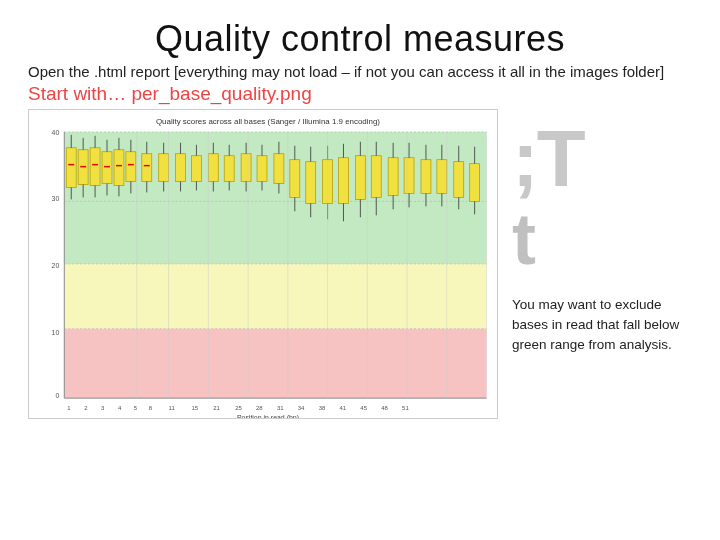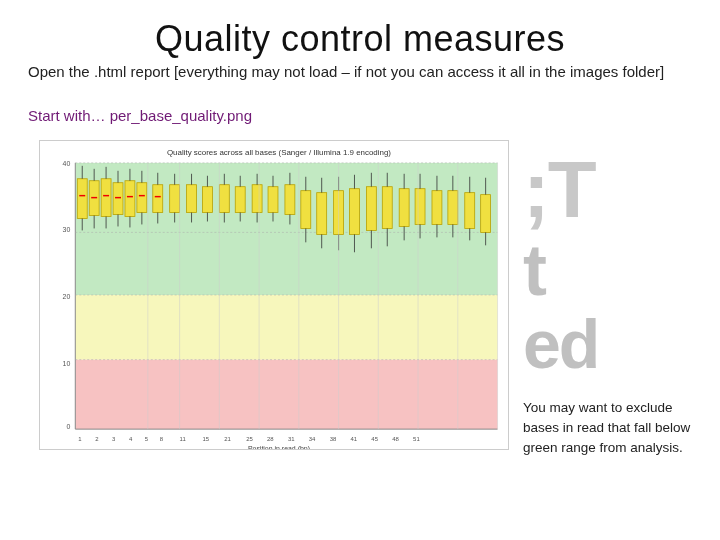--- a/index.html
+++ b/index.html
@@ -25,47 +25,46 @@
       font-weight: normal;
       text-align: center;
       color: #111;
       margin-bottom: 1px;
       letter-spacing: 0.5px;
     }
 
     .subtitle {
       font-size: 15px;
       color: #222;
-      margin-bottom: 24px;
+      margin-bottom: 0;
       line-height: 1.45;
     }
 
     .start-with {
-      font-size: 15px;
-      color: #701a75;
-      margin-bottom: 16px;
+      font-size: 19px;
+      color: #ef4444;
+      margin-bottom: 4px;
     }
 
     .main-area {
       display: flex;
       flex-direction: row;
       align-items: flex-start;
       gap: 14px;
       flex: 1;
     }
 
     .chart-container {
       width: 470px;
       height: 310px;
       flex-shrink: 0;
       position: relative;
       overflow: hidden;
       border: 1px solid #ccc;
       background: #fff;
-      margin-left: 11px;
     }
 
     
     .chart-inner {
       width: 100%;
       height: 100%;
     }
 
     .side-content {
       display: flex;
@@ -275,17 +274,16 @@
           <line x1="380" y1="22" x2="380" y2="290" stroke="#ccc" stroke-width="0.5"></line>
           <line x1="420" y1="22" x2="420" y2="290" stroke="#ccc" stroke-width="0.5"></line>
           <line x1="460" y1="22" x2="460" y2="290" stroke="#ccc" stroke-width="0.5"></line>
         </g>
       </svg>
     </div>
 
     <div class="side-content">
       <div class="big-letters">;T</div>
       <div class="big-letters" style="font-size:72px; color:#c0c0c0;">t</div>
-      <div class="big-letters" style="font-size:68px; color:#c0c0c0;">ed</div>
       <div class="note-box">You may want to exclude bases in read that fall below green range from analysis.</div>
     </div>
   </div>
 </div>
 
 </body></html>

